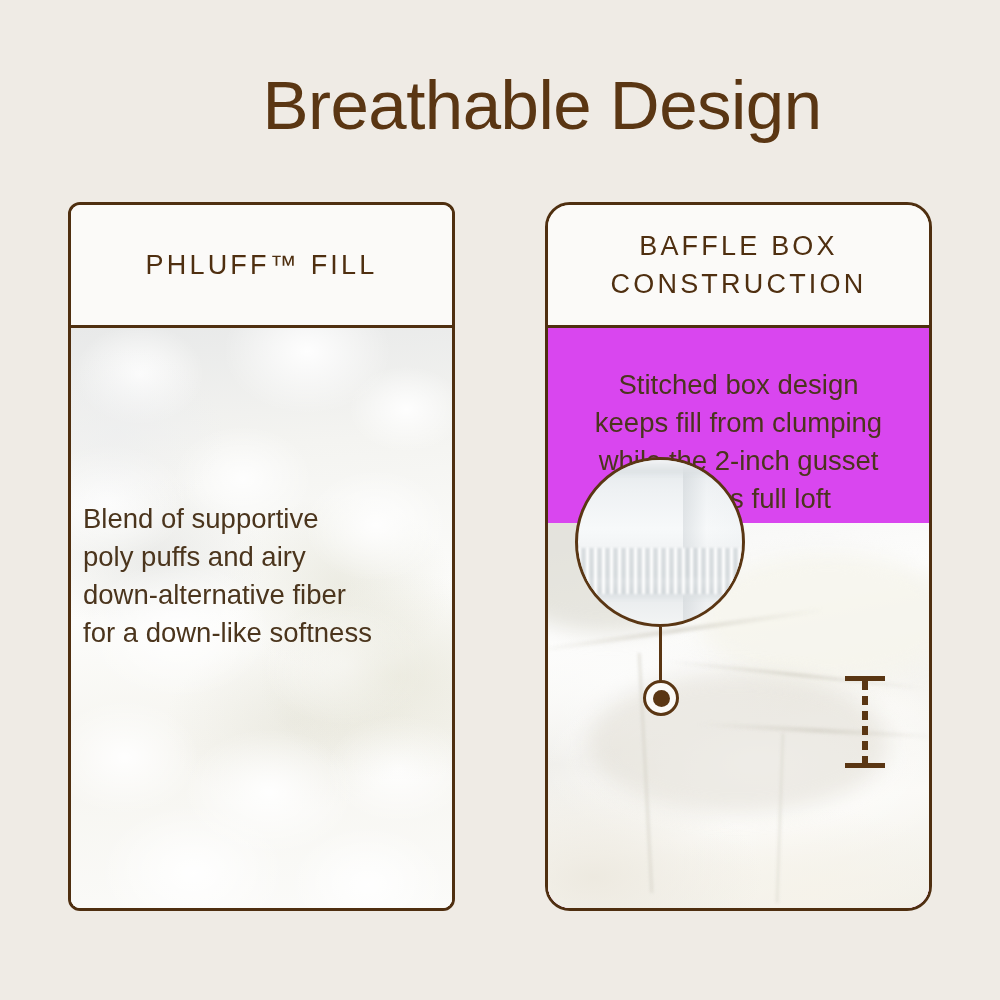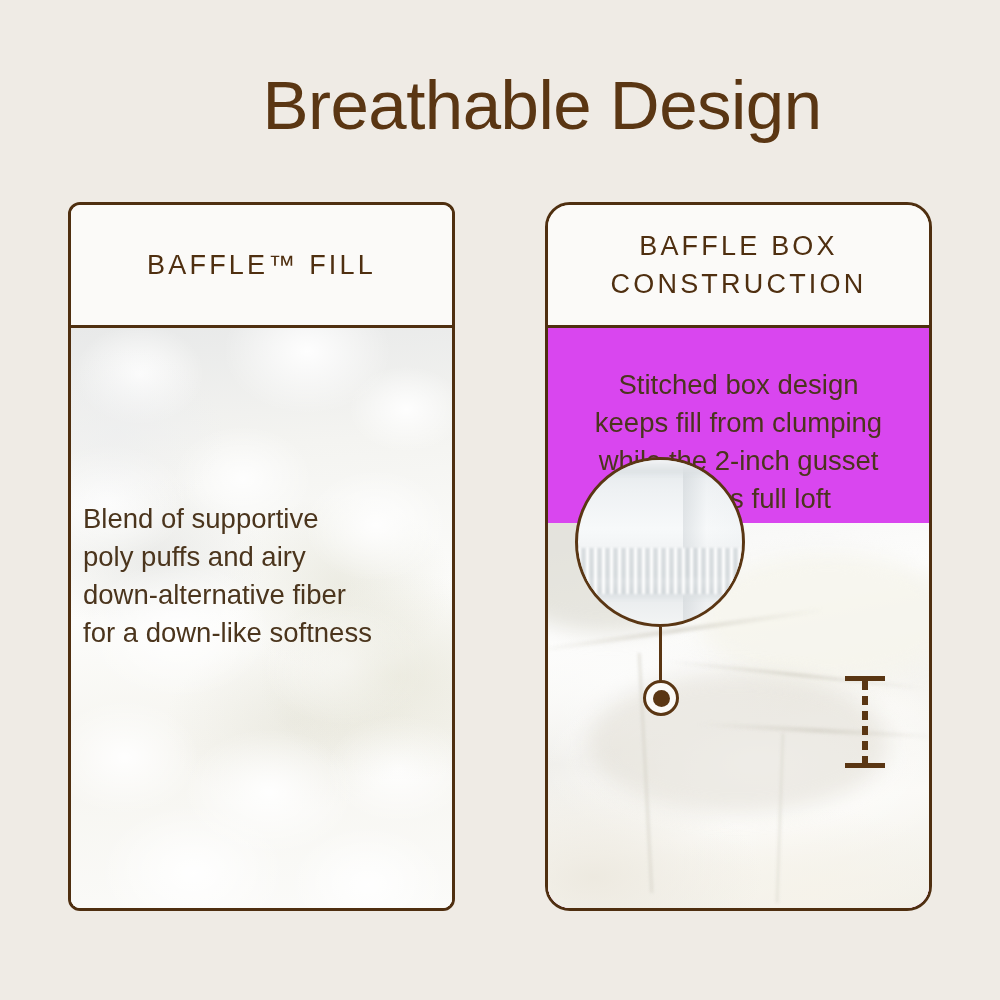--- a/index.html
+++ b/index.html
@@ -271,21 +271,21 @@
 </head>
 <body>
 
 <div class="page">
 
   <div class="page-title">Breathable Design</div>
 
   <div class="card card-left">
 
     <div class="card-header">
-      <div class="card-header-title">BAFFLE™ FILL</div>
+      <div class="card-header-title">PHLUFF™ FILL</div>
     </div>
 
     <div class="card-body">
       <div class="fill-photo">
         <div class="fill-photo-tint"></div>
       </div>
       <div class="overlay-text left-overlay-text">Blend of supportive
 poly puffs and airy
 down-alternative fiber
 for a down-like softness</div>

